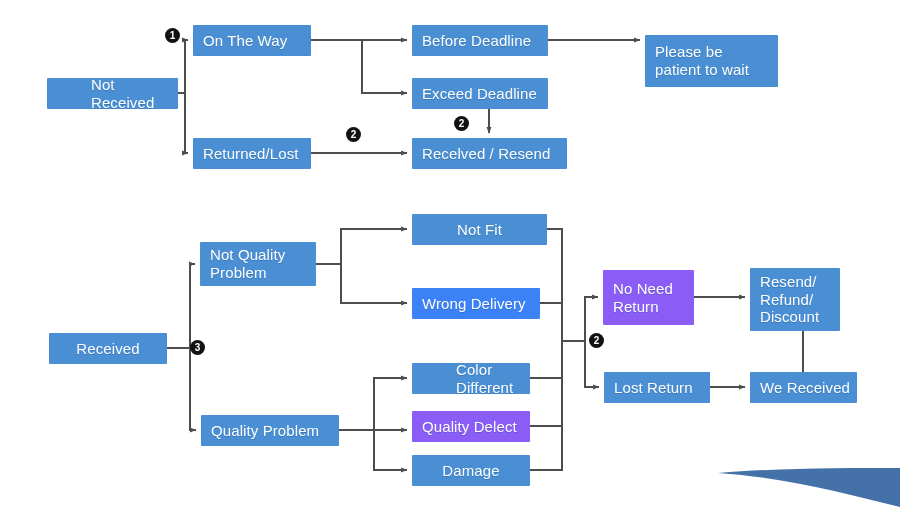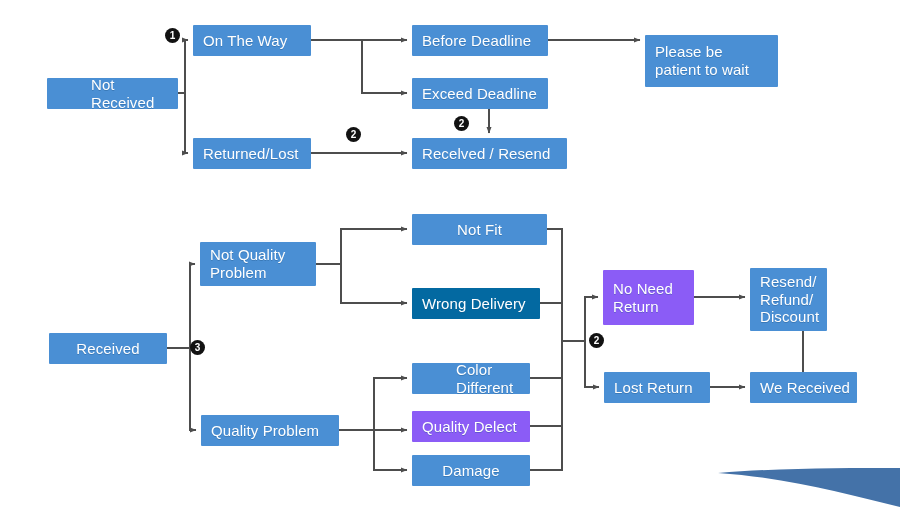--- a/index.html
+++ b/index.html
@@ -122,28 +122,28 @@
       <div class="node left" style="left: 412px; top: 25px; width: 136px; height: 31px; background: rgb(74, 143, 212); color: rgb(255, 255, 255); font-size: 15px;">Before Deadline</div>
       <div class="node left" style="left: 412px; top: 78px; width: 136px; height: 31px; background: rgb(74, 143, 212); color: rgb(255, 255, 255); font-size: 15px;">Exceed Deadline</div>
       <div class="node left" style="left: 645px; top: 15px; width: 133px; height: 52px; background: rgb(74, 143, 212); color: rgb(255, 255, 255); font-size: 15px; margin-top: 20px;">Please be
 patient to wait</div>
       <div class="node left" style="left: 412px; top: 138px; width: 155px; height: 31px; background: rgb(74, 143, 212); color: rgb(255, 255, 255); font-size: 15px;">Recelved / Resend</div>
       <div class="node" style="left: 49px; top: 333px; width: 118px; height: 31px; background: rgb(74, 143, 212); color: rgb(255, 255, 255); font-size: 15px;">Received</div>
       <div class="node left" style="left: 200px; top: 242px; width: 116px; height: 44px; background: rgb(74, 143, 212); color: rgb(255, 255, 255); font-size: 15px;">Not   Quality
 Problem</div>
       <div class="node left" style="left: 201px; top: 415px; width: 138px; height: 31px; background: rgb(74, 143, 212); color: rgb(255, 255, 255); font-size: 15px;">Quality Problem</div>
       <div class="node" style="left: 412px; top: 214px; width: 135px; height: 31px; background: rgb(74, 143, 212); color: rgb(255, 255, 255); font-size: 15px;">Not Fit</div>
-      <div class="node left" style="left: 412px; top: 288px; width: 128px; height: 31px; background: #0369a1; color: rgb(255, 255, 255); font-size: 15px;">Wrong Delivery</div>
+      <div class="node left" style="left: 412px; top: 288px; width: 128px; height: 31px; background: #3b82f6; color: rgb(255, 255, 255); font-size: 15px;">Wrong Delivery</div>
       <div class="node left" style="left: 412px; top: 363px; width: 118px; height: 31px; background: rgb(74, 143, 212); color: rgb(255, 255, 255); font-size: 15px; padding-left: 44px;">Color Different</div>
       <div class="node left" style="left: 412px; top: 411px; width: 118px; height: 31px; background: #8b5cf6; color: rgb(255, 255, 255); font-size: 15px;">Quality Delect</div>
       <div class="node" style="left: 412px; top: 455px; width: 118px; height: 31px; background: rgb(74, 143, 212); color: rgb(255, 255, 255); font-size: 15px;">Damage</div>
       <div class="node left" style="left: 603px; top: 270px; width: 91px; height: 55px; background: #8b5cf6; color: rgb(255, 255, 255); font-size: 15px;">No Need
 Return</div>
       <div class="node left" style="left: 604px; top: 372px; width: 106px; height: 31px; background: rgb(74, 143, 212); color: rgb(255, 255, 255); font-size: 15px;">Lost Return</div>
-      <div class="node left" style="left: 750px; top: 268px; width: 77px; height: 63px; background: rgb(74, 143, 212); color: rgb(255, 255, 255); font-size: 15px;">Resend/
+      <div class="node left" style="left: 750px; top: 268px; width: 90px; height: 63px; background: rgb(74, 143, 212); color: rgb(255, 255, 255); font-size: 15px;">Resend/
 Refund/
 Discount</div>
       <div class="node left" style="left: 750px; top: 372px; width: 107px; height: 31px; background: rgb(74, 143, 212); color: rgb(255, 255, 255); font-size: 15px;">We Received</div>
     </div>
   <div id="marker-layer">
       <div class="marker" style="left: 165px; top: 28px; background: rgb(18, 18, 18); color: rgb(255, 255, 255);">1</div>
       <div class="marker" style="left: 346px; top: 127px; background: rgb(18, 18, 18); color: rgb(255, 255, 255);">2</div>
       <div class="marker" style="left: 454px; top: 116px; background: rgb(18, 18, 18); color: rgb(255, 255, 255);">2</div>
       <div class="marker" style="left: 190px; top: 340px; background: rgb(18, 18, 18); color: rgb(255, 255, 255);">3</div>
       <div class="marker" style="left: 589px; top: 333px; background: rgb(18, 18, 18); color: rgb(255, 255, 255);">2</div>

